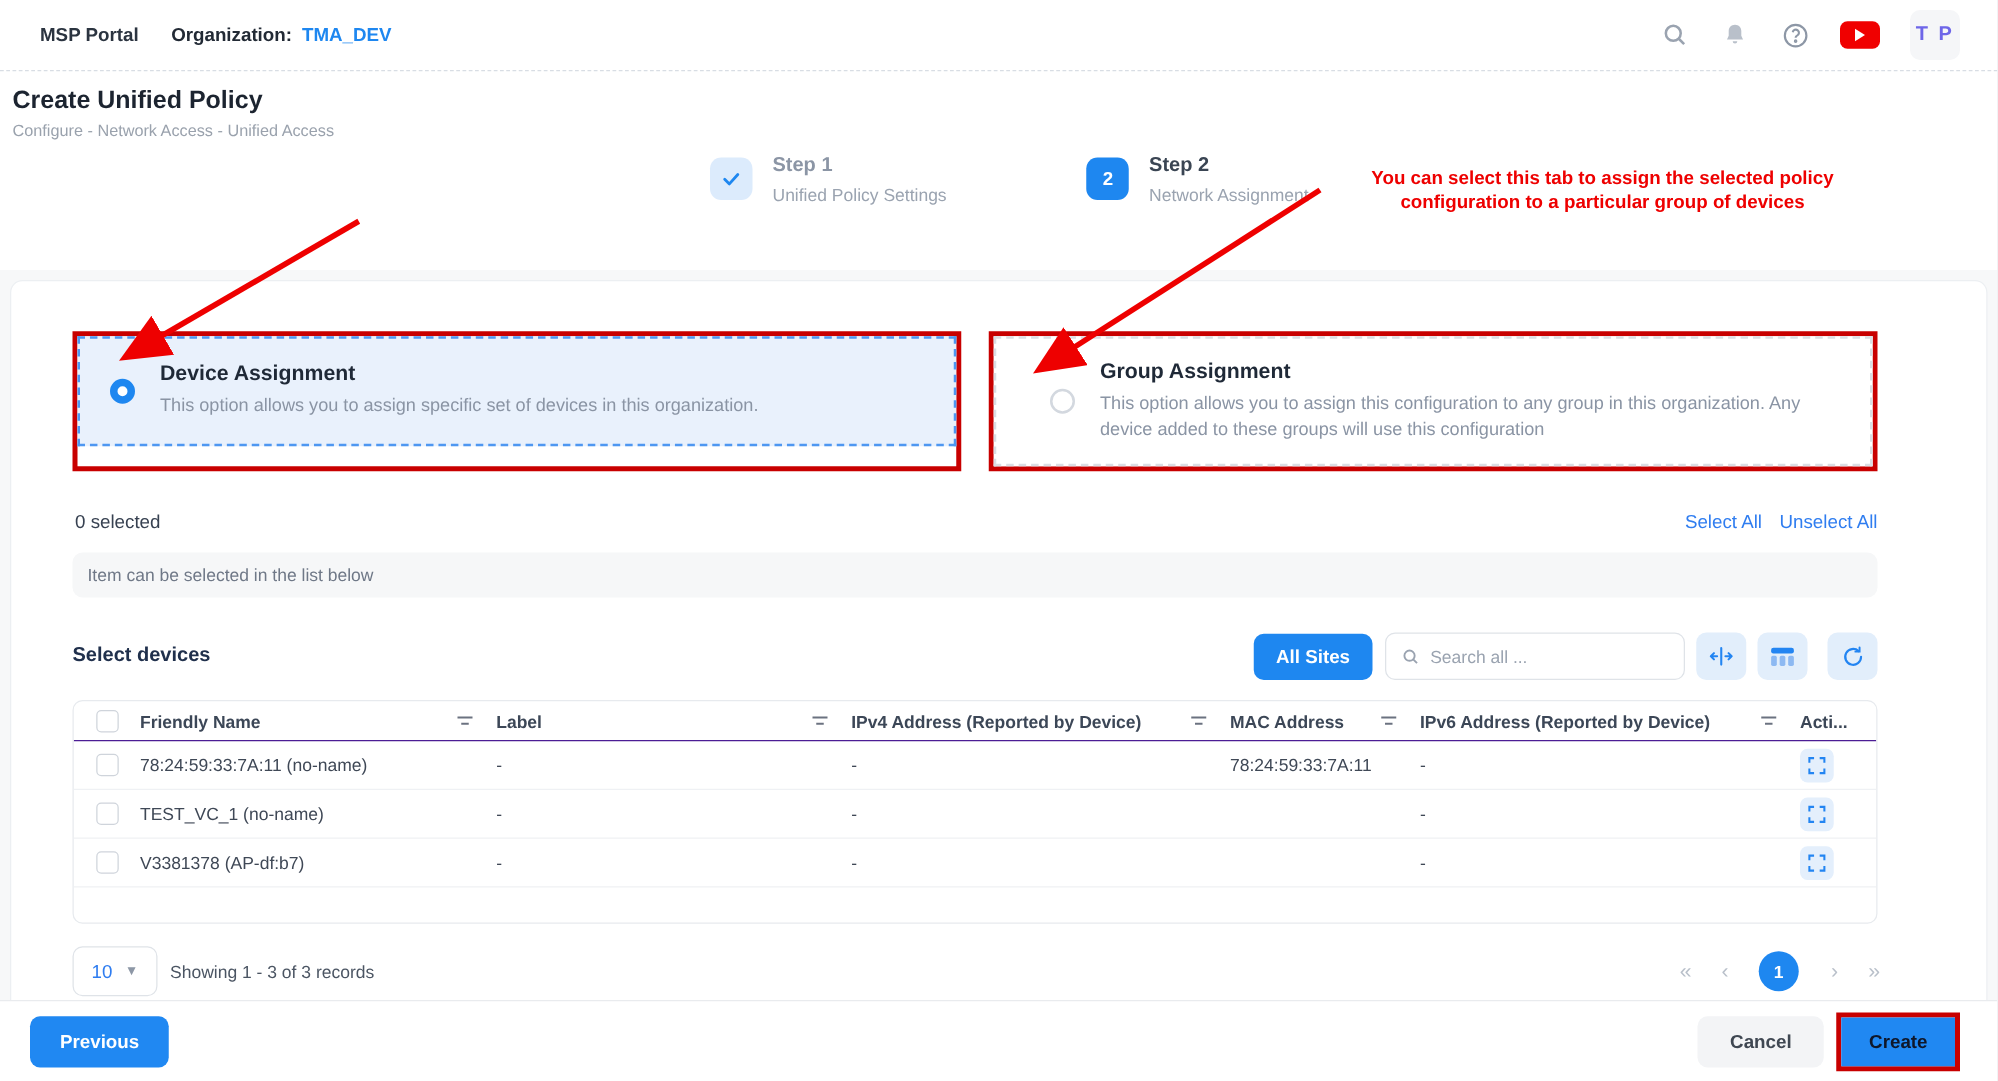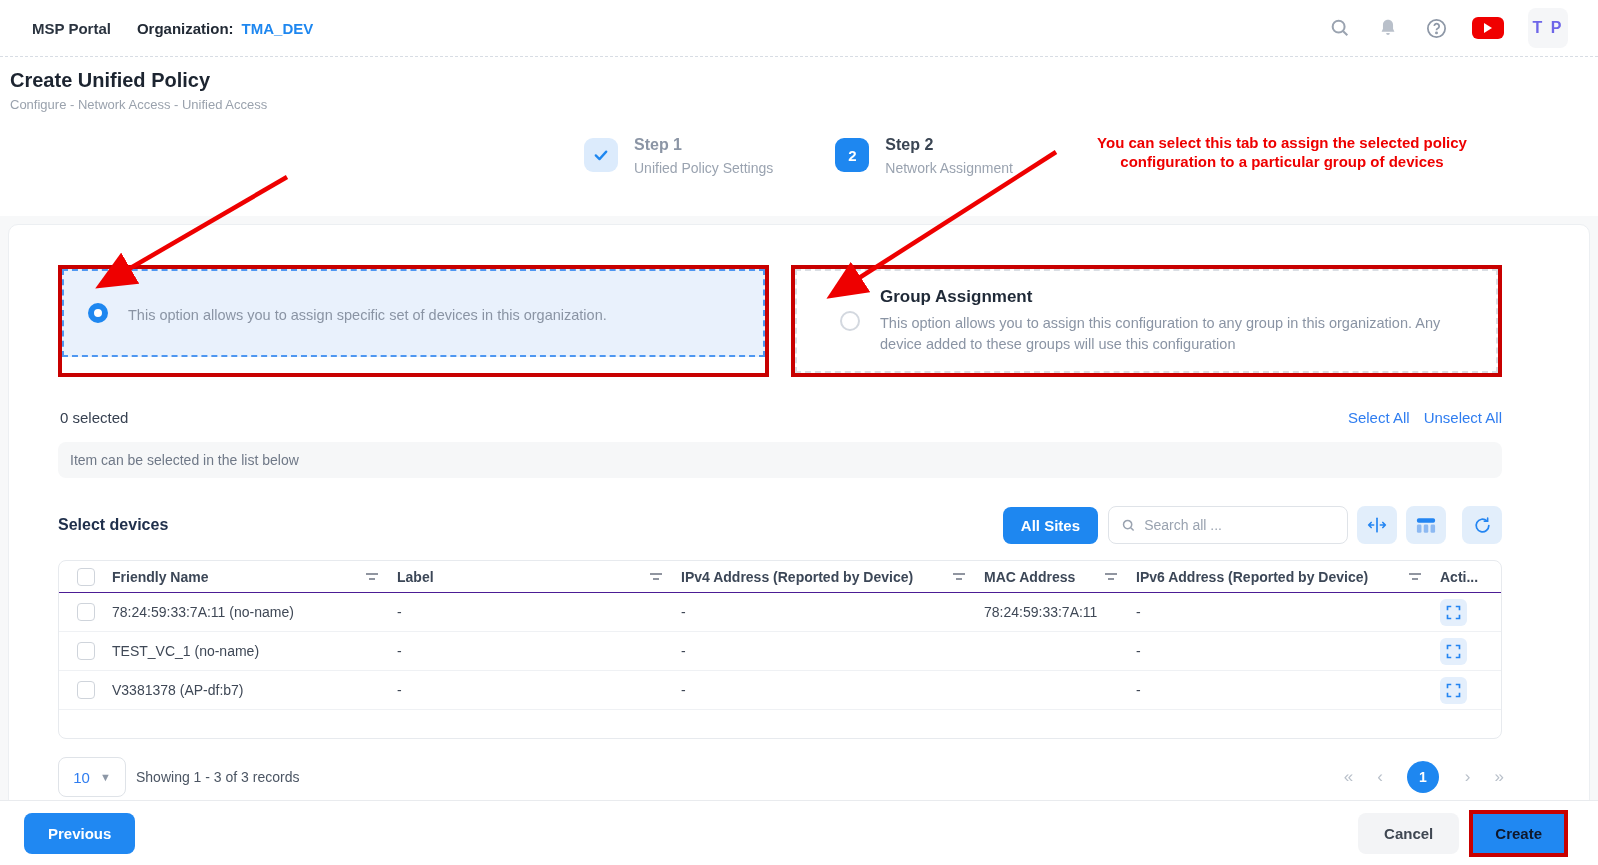--- a/index.html
+++ b/index.html
@@ -21,21 +21,21 @@
   
   .page-header { background:#fff; border-top:1px dashed #d8dde4; padding:12px 0 12px 10px; }
   .page-title { font-size:20px; font-weight:bold; color:#1c2430; }
   .breadcrumb { margin-top:5px; font-size:13px; color:#9aa2ad; }
 
   
   .steps-band { position:relative; background:#fff; height:92px; }
   .annotation { position:absolute; color:#ee0000; font-weight:bold; font-size:15px; text-align:center; line-height:1.25; }
   .annotation-left { left:40px; top:20px; width:505px; }
   .annotation-right { left:1052px; top:10px; width:460px; }
-  .steps { position:absolute; left:568px; top:12px; display:flex; gap:62px;margin-left:16px; }
+  .steps { position:absolute; left:568px; top:0; display:flex; gap:112px; }
   .step { display:flex; gap:16px; align-items:flex-start; }
   .step-icon { width:34px; height:34px; border-radius:9px; display:flex; align-items:center; justify-content:center; margin-top:2px; }
   .step-icon.done { background:#dcebfc; }
   .step-icon.active { background:#1e87f0; color:#fff; font-size:15px; font-weight:bold; }
   .step-label { font-size:16px; font-weight:bold; color:#8b95a5; }
   .step.current .step-label { color:#3a4553; }
   .step-sub { margin-top:6px; font-size:14px; color:#9aa3b0; }
 
   
   .arrow-layer { position:absolute; left:0; top:0; width:1598px; height:865px; pointer-events:none; z-index:6; }
@@ -167,20 +167,21 @@
     </div>
   </div>
 
   <div class="content-card">
 
     <div class="options-row">
       <div class="option-red-wrap">
         <div class="option-card selected">
           <span class="radio on"></span>
           <span>
+            <div class="option-title">Device Assignment</div>
             <div class="option-desc">This option allows you to assign specific set of devices in this organization.</div>
           </span>
         </div>
       </div>
       <div class="option-red-wrap">
         <div class="option-card unselected">
           <span class="radio off"></span>
           <span>
             <div class="option-title">Group Assignment</div>
             <div class="option-desc">This option allows you to assign this configuration to any group in this organization. Any device added to these groups will use this configuration</div>

